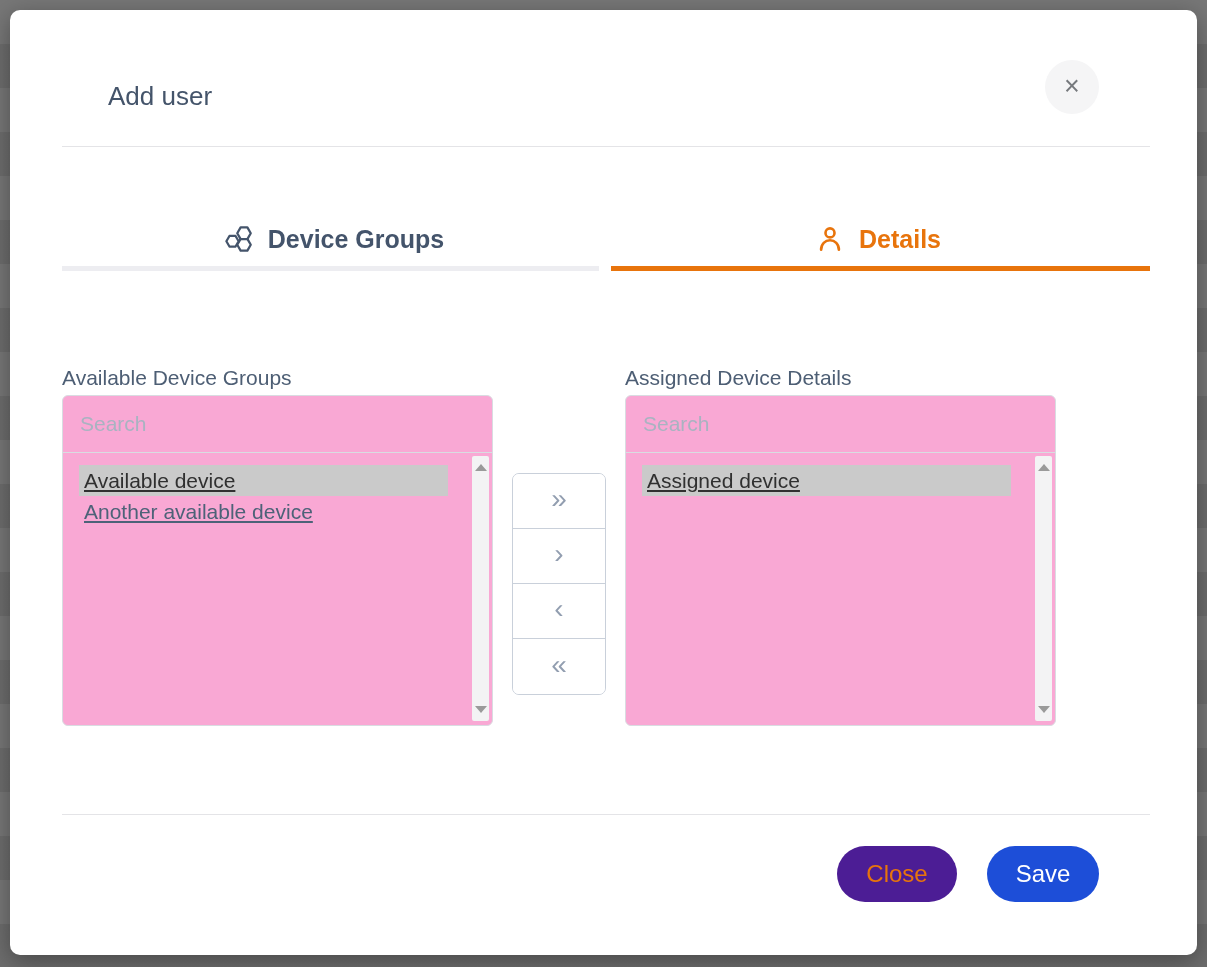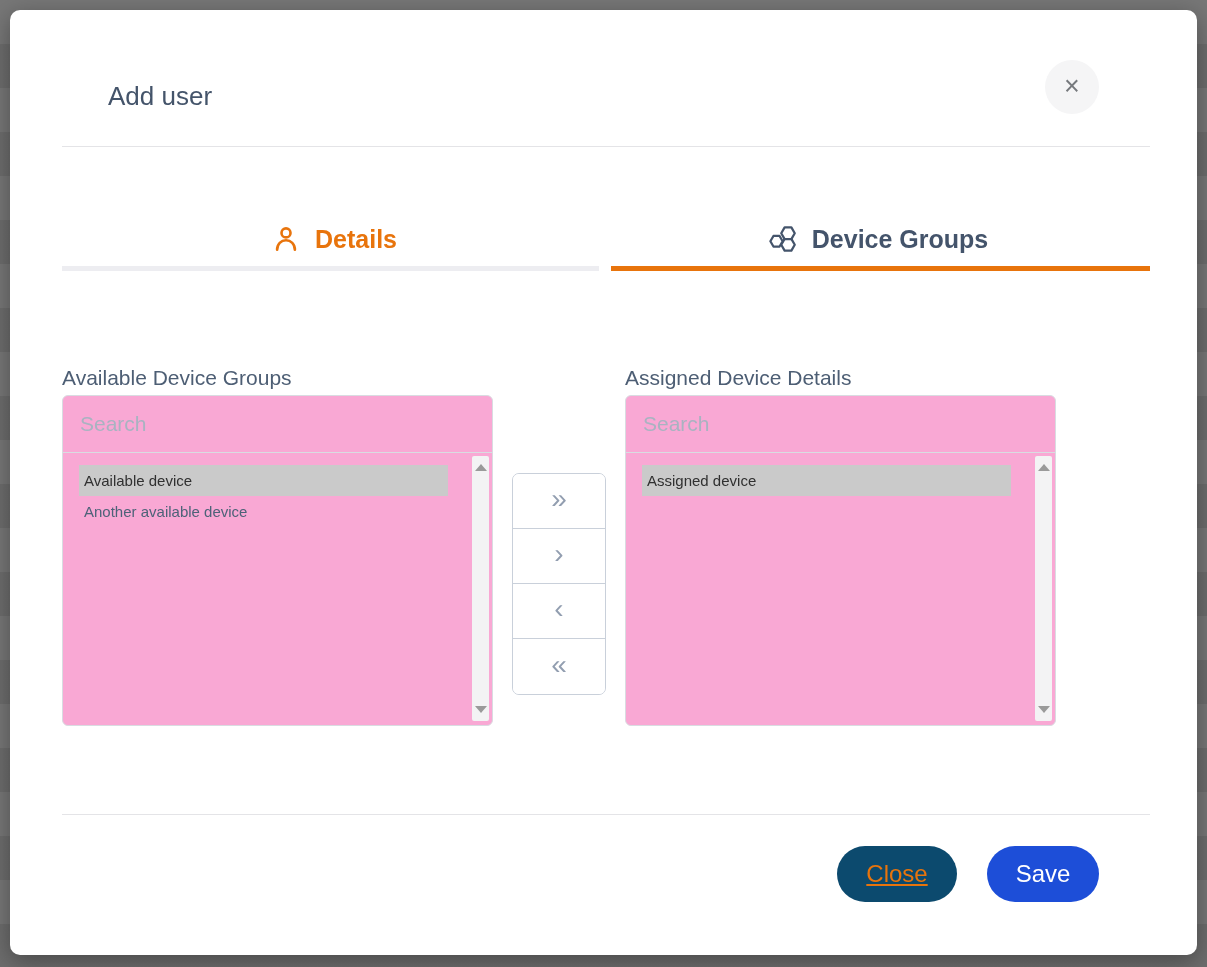--- a/index.html
+++ b/index.html
@@ -74,22 +74,22 @@
     border-radius: 6px 6px 0 0;
     padding: 0 17px; font-size: 21px; color: #44546A;
     font-family: inherit; background: transparent;
   }
   .search-input::placeholder { color: #a9b3c1; opacity: 1; }
 
   .list-body { position: relative; height: 271px; overflow: hidden; }
   .list-items { padding: 12px 44px 0 16px; }
   .list-item {
     height: 31px; line-height: 31px; padding: 0 5px;
-    font-size: 15px; color: #4d6278; cursor: pointer;
-    white-space: nowrap; overflow: hidden;
+    font-size: 21px; color: #4d6278; cursor: pointer;
+    white-space: nowrap; overflow: hidden; text-decoration: underline;
   }
   .list-item.selected { background: #cacaca; color: #303030; }
 
   .list-scrollbar {
     position: absolute; right: 3px; top: 3px; bottom: 3px; width: 17px;
     background: #f3f3f4; border-radius: 2px;
   }
   .scroll-arrow { position: absolute; left: 50%; transform: translateX(-50%); width: 0; height: 0; }
   .scroll-arrow.up   { top: 8px;    border-left: 6px solid transparent; border-right: 6px solid transparent; border-bottom: 7px solid #9a9a9a; }
   .scroll-arrow.down { bottom: 8px; border-left: 6px solid transparent; border-right: 6px solid transparent; border-top: 7px solid #9a9a9a; }
@@ -109,58 +109,58 @@
   }
   .transfer-btn:last-child { border-bottom: none; }
 
   .footer-divider { position: absolute; top: 804px; left: 52px; right: 47px; height: 1px; background: #e4e4e7; }
 
   .pill-btn {
     position: absolute; top: 836px; height: 56px; border: none; cursor: pointer;
     border-radius: 28px; font-size: 24px; font-family: inherit;
     display: flex; align-items: center; justify-content: center;
   }
-  .close-pill { left: 827px; width: 120px; background: #0c4a6e; color: #E8740C; text-decoration: underline; }
+  .close-pill { left: 827px; width: 120px; background: #4c1d95; color: #E8740C; }
   .save-pill  { left: 977px; width: 112px; background: #1d4ed8; color: #ffffff; }
 </style>
 </head>
 <body>
 
 <div class="backdrop-stripes"></div>
 
 <div class="modal">
 
   <div class="modal-title">Add user</div>
 
   <button class="close-btn">
     <span>×</span>
   </button>
 
   <div class="header-divider"></div>
 
   <div class="tabs">
-    <button class="tab tab-details">
-      <span style="display:flex;">
-        <svg width="30" height="30" viewBox="0 0 24 24" fill="none" stroke="#E8740C" stroke-width="2.1" stroke-linecap="round">
-          <circle cx="12" cy="7.1" r="3.6"></circle>
-          <path d="M4.9 20.6 C 4.9 15.9 8.1 13 12 13 C 15.9 13 19.1 15.9 19.1 20.6"></path>
-        </svg>
-      </span>
-      <span class="tab-label">Details</span>
-    </button>
     <button class="tab tab-groups">
       <span style="display:flex;">
         <svg width="30" height="30" viewBox="0 0 24 24" stroke="#44546B" stroke-width="1.8" stroke-linejoin="round">
           <polygon fill="#fff" points="21.4,16.6 18.7,21.28 13.3,21.28 10.6,16.6 13.3,11.92 18.7,11.92"></polygon>
           <polygon fill="#fff" points="21.4,7.4 18.7,12.08 13.3,12.08 10.6,7.4 13.3,2.72 18.7,2.72"></polygon>
           <polygon fill="#fff" points="11.7,13.8 9.25,18.04 4.35,18.04 1.9,13.8 4.35,9.56 9.25,9.56"></polygon>
         </svg>
       </span>
       <span class="tab-label">Device Groups</span>
     </button>
+    <button class="tab tab-details">
+      <span style="display:flex;">
+        <svg width="30" height="30" viewBox="0 0 24 24" fill="none" stroke="#E8740C" stroke-width="2.1" stroke-linecap="round">
+          <circle cx="12" cy="7.1" r="3.6"></circle>
+          <path d="M4.9 20.6 C 4.9 15.9 8.1 13 12 13 C 15.9 13 19.1 15.9 19.1 20.6"></path>
+        </svg>
+      </span>
+      <span class="tab-label">Details</span>
+    </button>
   </div>
   <div class="tab-track-inactive"></div>
   <div class="tab-track-active"></div>
 
   <div class="panel-label left">Available Device Groups</div>
   <div class="panel-label right">Assigned Device Details</div>
 
   <div class="listbox left">
     <input class="search-input" type="text" value="" placeholder="Search" style="">
     <div class="list-body">

